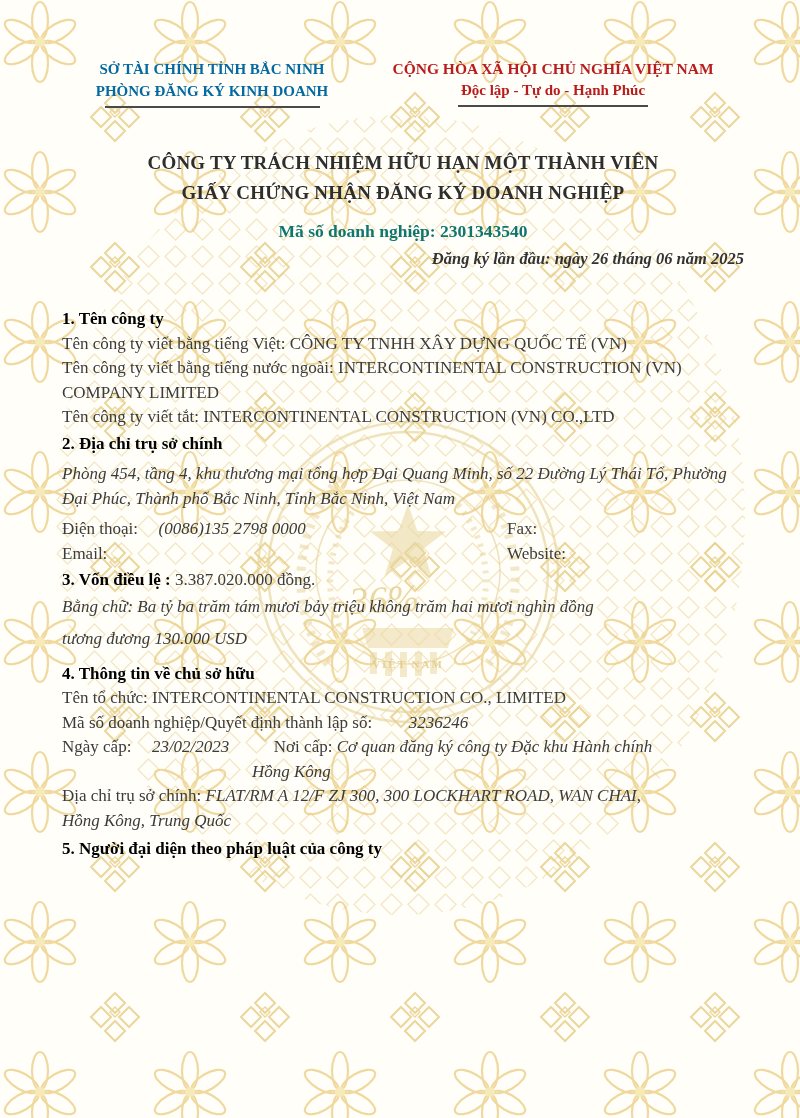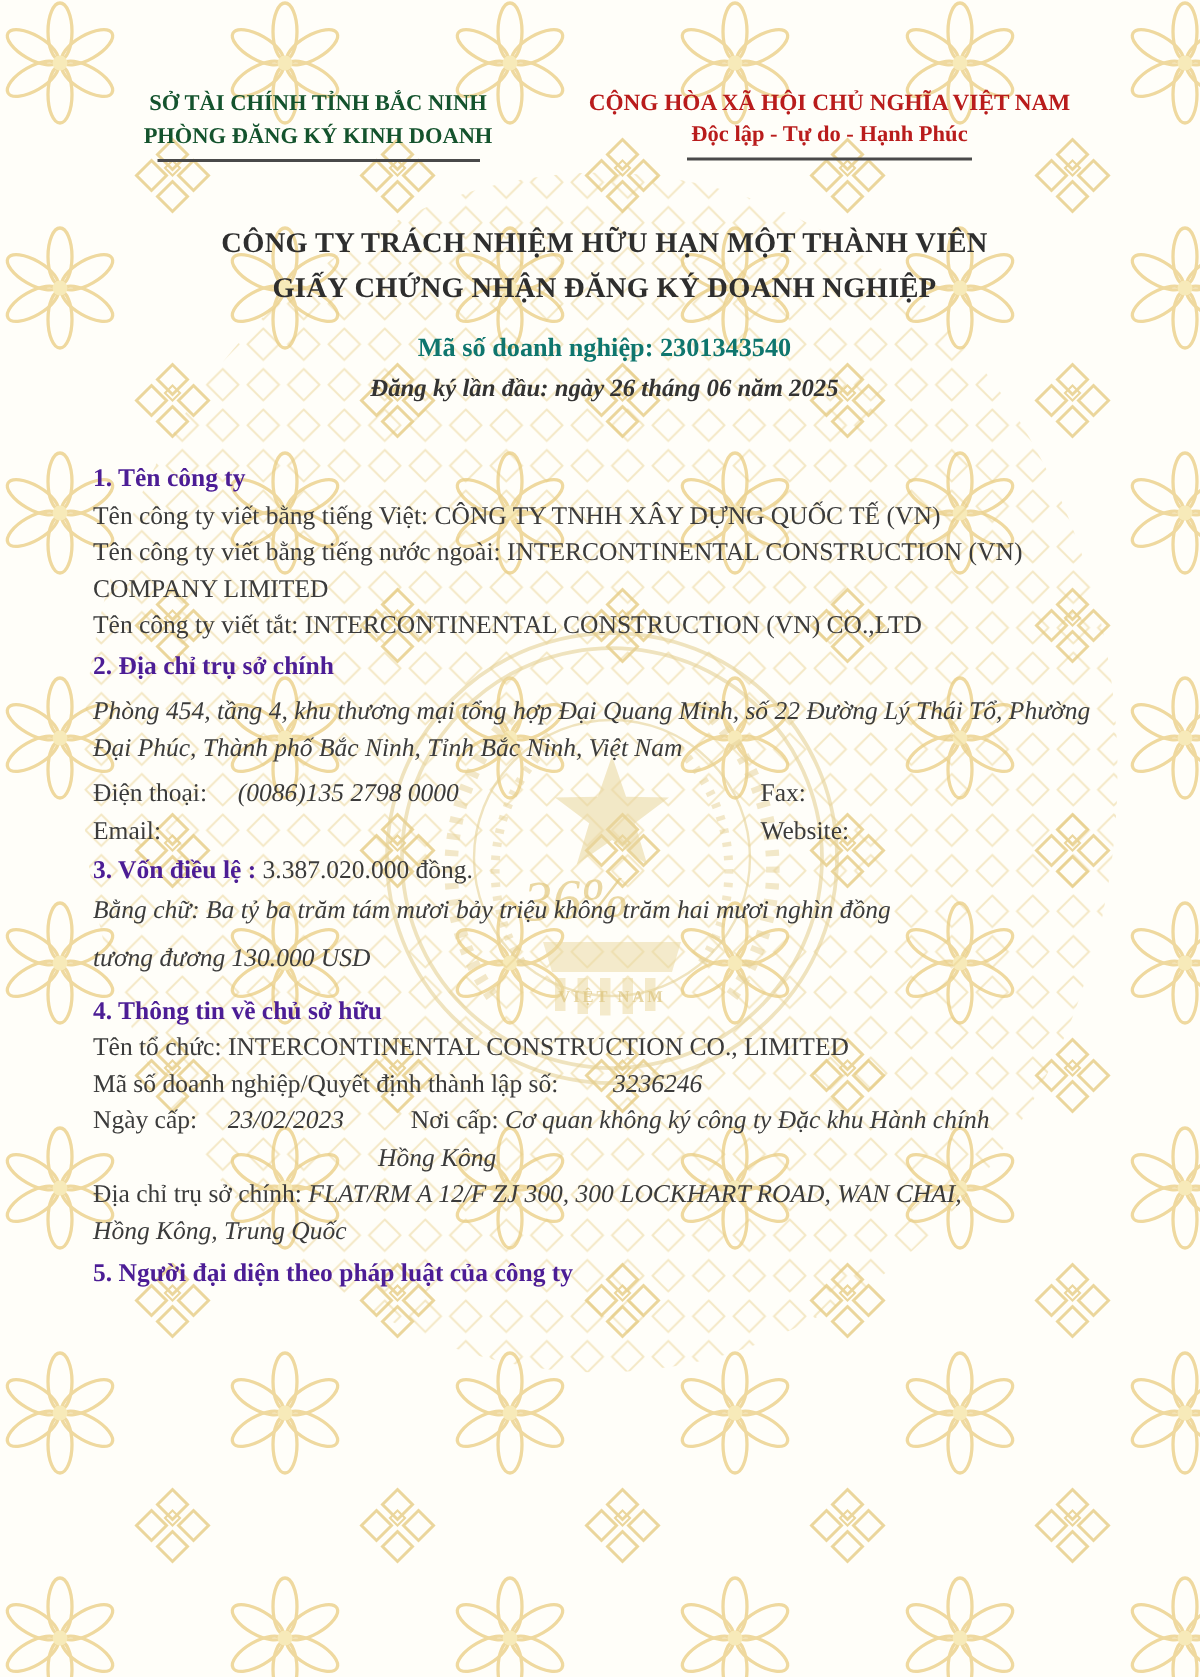--- a/index.html
+++ b/index.html
@@ -7,36 +7,36 @@
     position:relative; width:800px; height:1118px; margin:0 auto;
     background:#fffef9; overflow:hidden;
     font-family:"Liberation Serif", serif; color:#3b3b3b;
   }
   .bg { position:absolute; left:0; top:0; width:800px; height:1118px; }
   .content { position:absolute; left:0; top:0; width:800px; height:1118px;
     box-sizing:border-box; padding:58px 56px 0 62px; }
 
   
   .hdr { display:flex; }
-  .hdr-left { width:300px; text-align:center; font-weight:bold; font-size:15px; line-height:22px; color:#14532d; }
+  .hdr-left { width:300px; text-align:center; font-weight:bold; font-size:15px; line-height:22px; color:#0369a1; }
   .hdr-right { flex:1; text-align:center; font-weight:bold; color:#b91c1c; }
   .hdr-right .l1 { font-size:15.5px; line-height:22px; }
   .hdr-right .l2 { font-size:15px; line-height:21px; }
   .rule { height:2px; background:#4a4a4a; margin:4px auto 0 auto; }
   .rule-left { width:215px; }
   .rule-right { width:190px; }
 
   
   .title { text-align:center; margin-top:40px; font-weight:bold; font-size:19px; line-height:30px; color:#2e2e2e; letter-spacing:0.2px; }
   .codeline { text-align:center; margin-top:13px; font-weight:bold; font-size:17.5px; color:#0f766e; }
-  .regline  { text-align:center; margin-top:7px; font-weight:bold; font-style:italic; font-size:16.5px; color:#333; }
+  .regline  { text-align:right; margin-top:7px; font-weight:bold; font-style:italic; font-size:16.5px; color:#333; }
 
   
   .docbody { margin-top:38px; font-size:17px; line-height:24.5px; }
-  .sec { font-weight:bold; color:#4c1d95; }
+  .sec { font-weight:bold; color:#000000; }
   .i { font-style:italic; }
   .line { }
   .mt2 { margin-top:2px; } .mt4 { margin-top:4px; } .mt6 { margin-top:6px; }
   .mt8 { margin-top:8px; } .mt10 { margin-top:10px; }
   .row { display:flex; }
   .cellL { width:445px; }
   .sp12 { display:inline-block; width:12px; }
   .sp28 { display:inline-block; width:28px; }
   .sp36 { display:inline-block; width:36px; }
   .indent190 { padding-left:190px; }
@@ -180,21 +180,21 @@
         <span>Mã số doanh nghiệp/Quyết định thành lập số:</span>
         <span class="sp28"></span>
         <span class="i">3236246</span>
       </div>
       <div class="line">
         <span>Ngày cấp:</span>
         <span class="sp12"></span>
         <span class="i">23/02/2023</span>
         <span class="sp36"></span>
         <span>Nơi cấp:</span>
-        <span class="i">Cơ quan không ký công ty Đặc khu Hành chính</span>
+        <span class="i">Cơ quan đăng ký công ty Đặc khu Hành chính</span>
       </div>
       <div class="line i indent190">Hồng Kông</div>
       <div class="line">
         <span>Địa chỉ trụ sở chính:</span>
         <span class="i">FLAT/RM A 12/F ZJ 300, 300 LOCKHART ROAD, WAN CHAI,</span>
       </div>
       <div class="line i">Hồng Kông, Trung Quốc</div>
 
       <div class="sec mt4">5. Người đại diện theo pháp luật của công ty</div>
 

